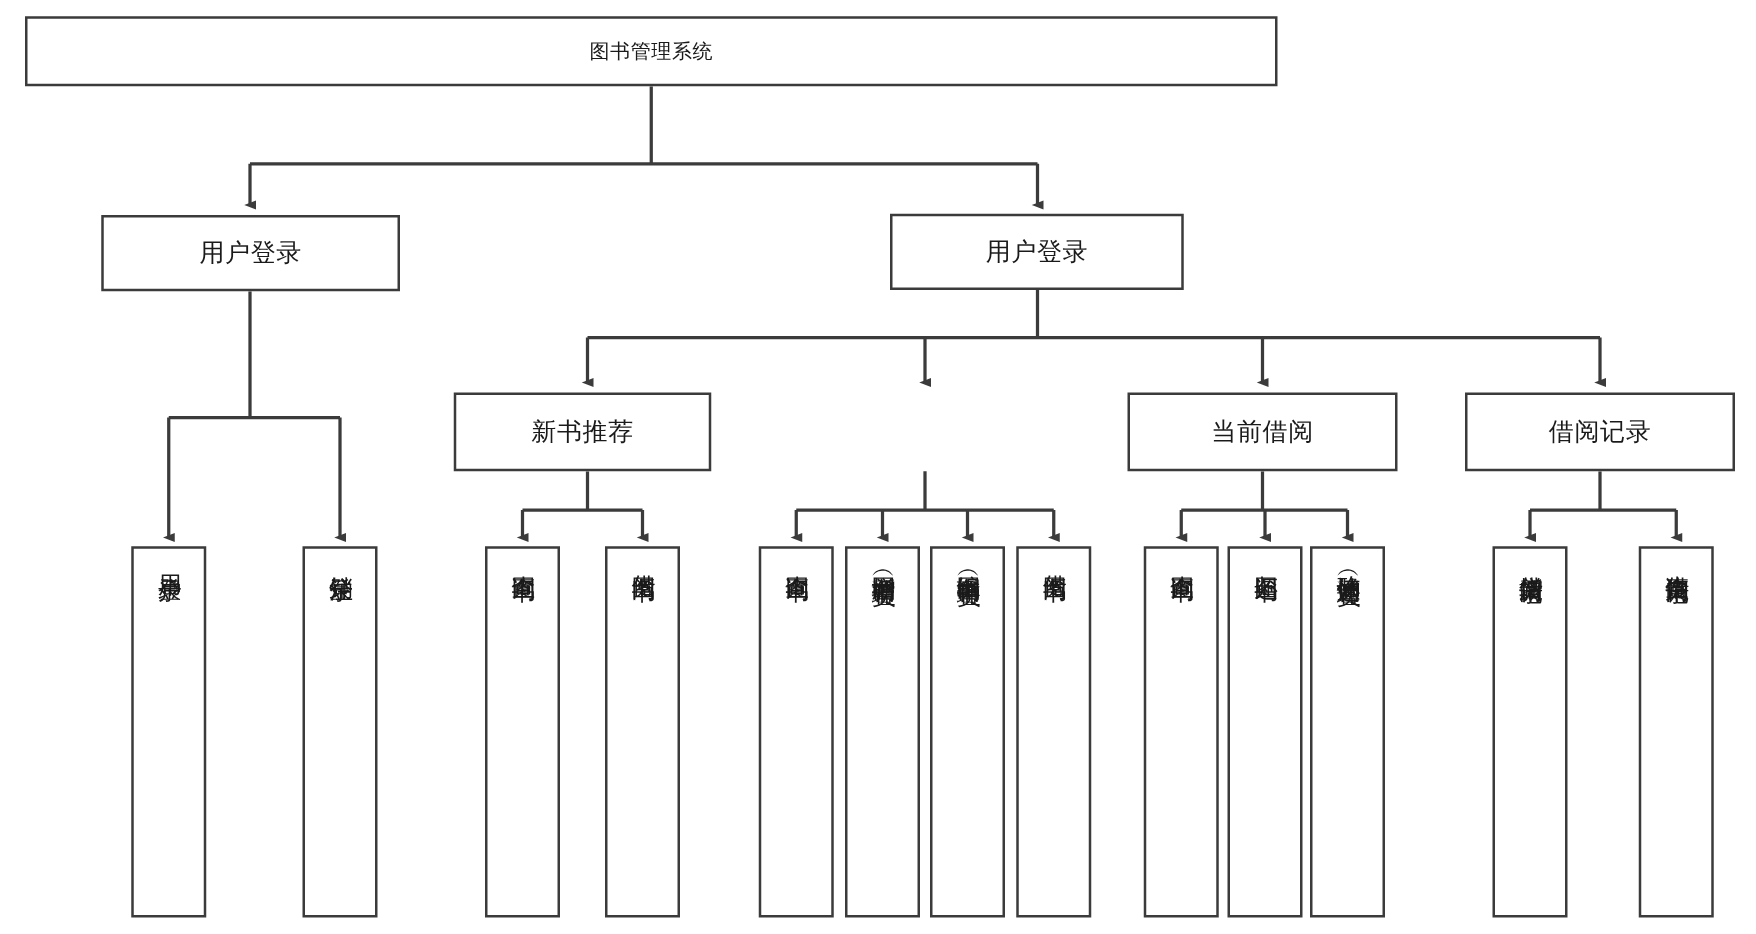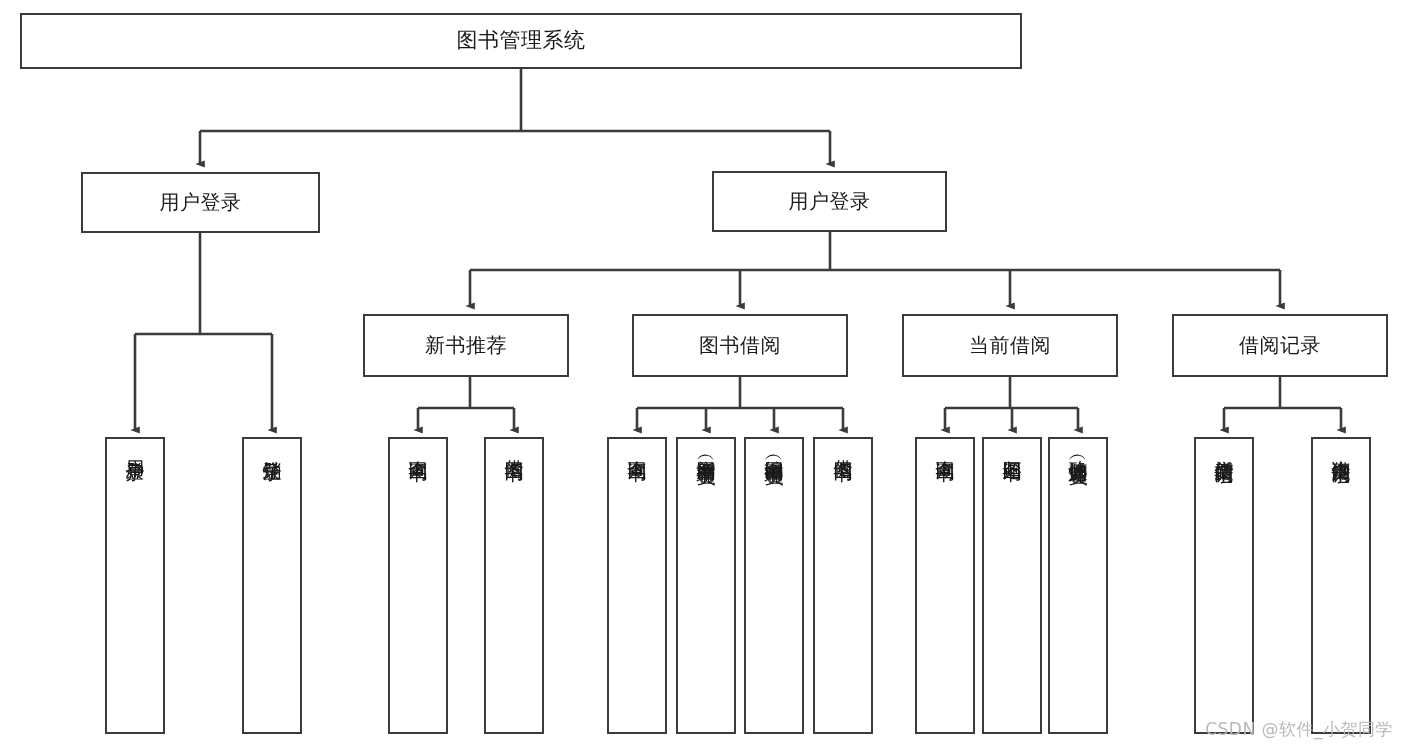--- a/index.html
+++ b/index.html
@@ -33,21 +33,21 @@
     align-items: center;
     justify-content: center;
     text-align: center;
     color: #1a1a1a;
   }
   .node .label {
     display: block;
     line-height: 1.12;
     letter-spacing: 0.5px;
   }
-  .node-root  { font-size: 21px; text-align: right; }
+  .node-root  { font-size: 16px; text-align: right; }
   .node-l2    { font-size: 20px; }
   .node-l3    { font-size: 20px; }
   .node-leaf  { font-size: 19px; }
   .node-leaf .label {
     writing-mode: vertical-rl;
     text-orientation: upright;
     line-height: 1.05;
     letter-spacing: 1px;
     white-space: nowrap;
   }
@@ -130,23 +130,20 @@
   </div>
 
   <div class="node node-l2" style="left:712px; top:171px; width:235px; height:61px;">
     <span class="label">用户登录</span>
   </div>
 
   <div class="node node-l3" style="left:363px; top:314px; width:206px; height:63px;">
     <span class="label">新书推荐</span>
   </div>
 
-  <div class="node node-l3" style="left:632px; top:314px; width:216px; height:63px;">
-    <span class="label">图书借阅</span>
-  </div>
 
   <div class="node node-l3" style="left:1172px; top:314px; width:216px; height:63px;">
     <span class="label">借阅记录</span>
   </div>
 
   <div class="node node-l3" style="left:902px; top:314px; width:216px; height:63px;">
     <span class="label">当前借阅</span>
   </div>
 
   <div class="node node-leaf" style="left:105px; top:437px; width:60px; height:297px;">
@@ -194,15 +191,14 @@
   </div>
 
   <div class="node node-leaf" style="left:1194px; top:437px; width:60px; height:297px;">
     <span class="label">新增借阅记录</span>
   </div>
 
   <div class="node node-leaf" style="left:1311px; top:437px; width:60px; height:297px;">
     <span class="label">查询借阅记录</span>
   </div>
 
-  <div id="watermark">CSDN @软件_小贺同学</div>
 
 </div>
 
 </body></html>

